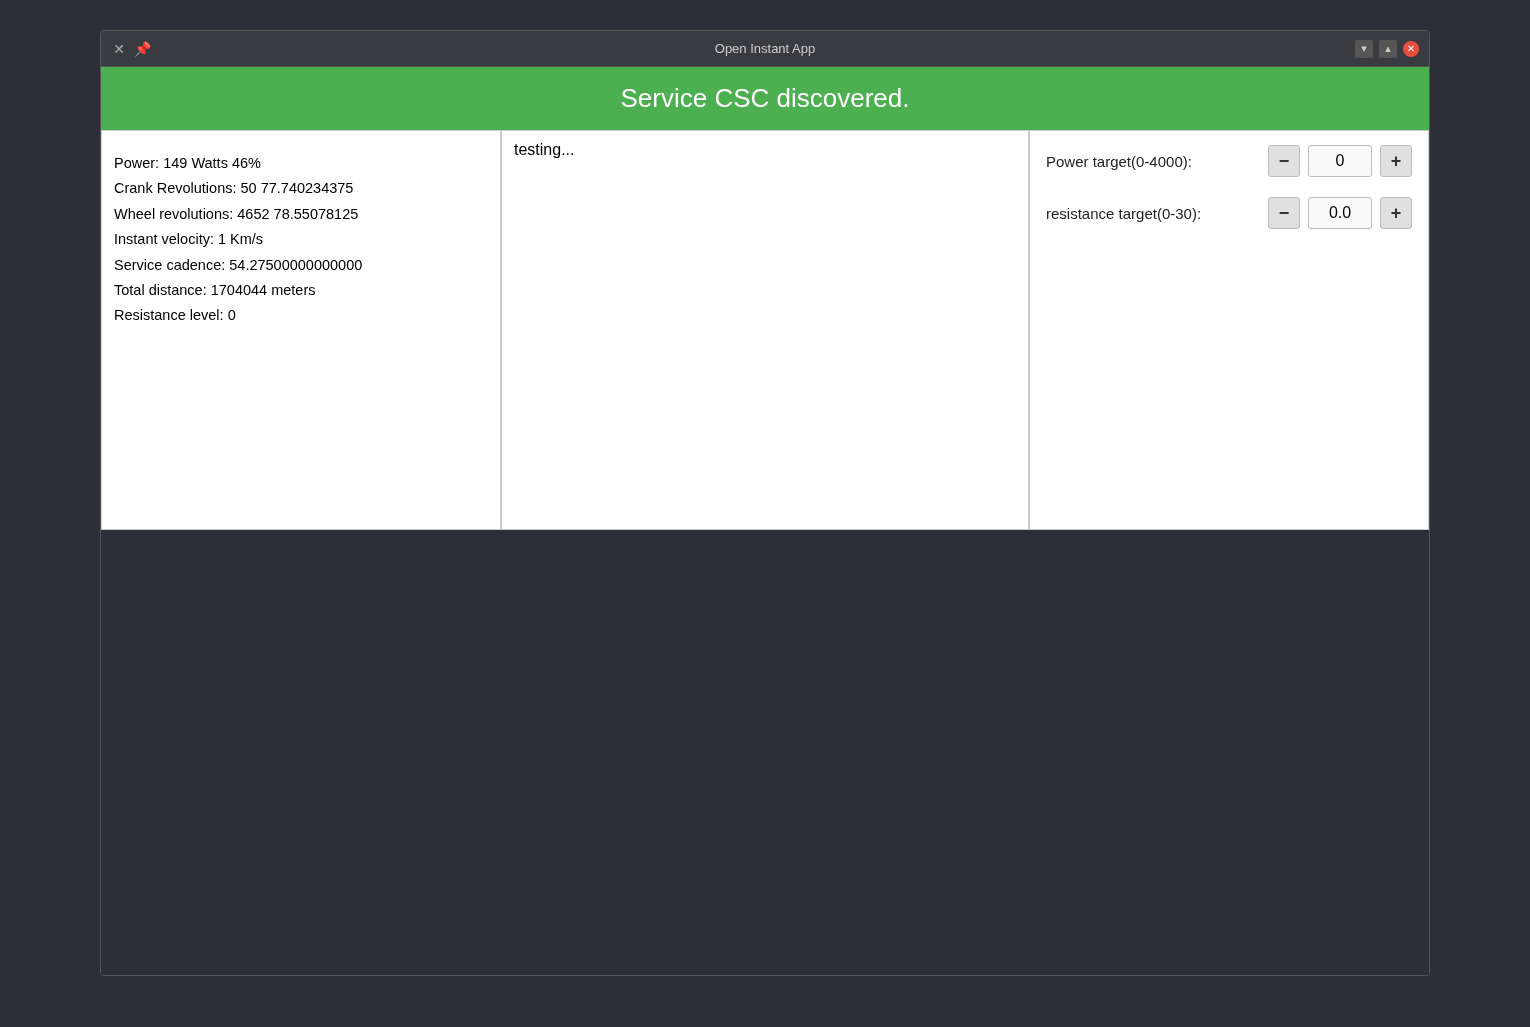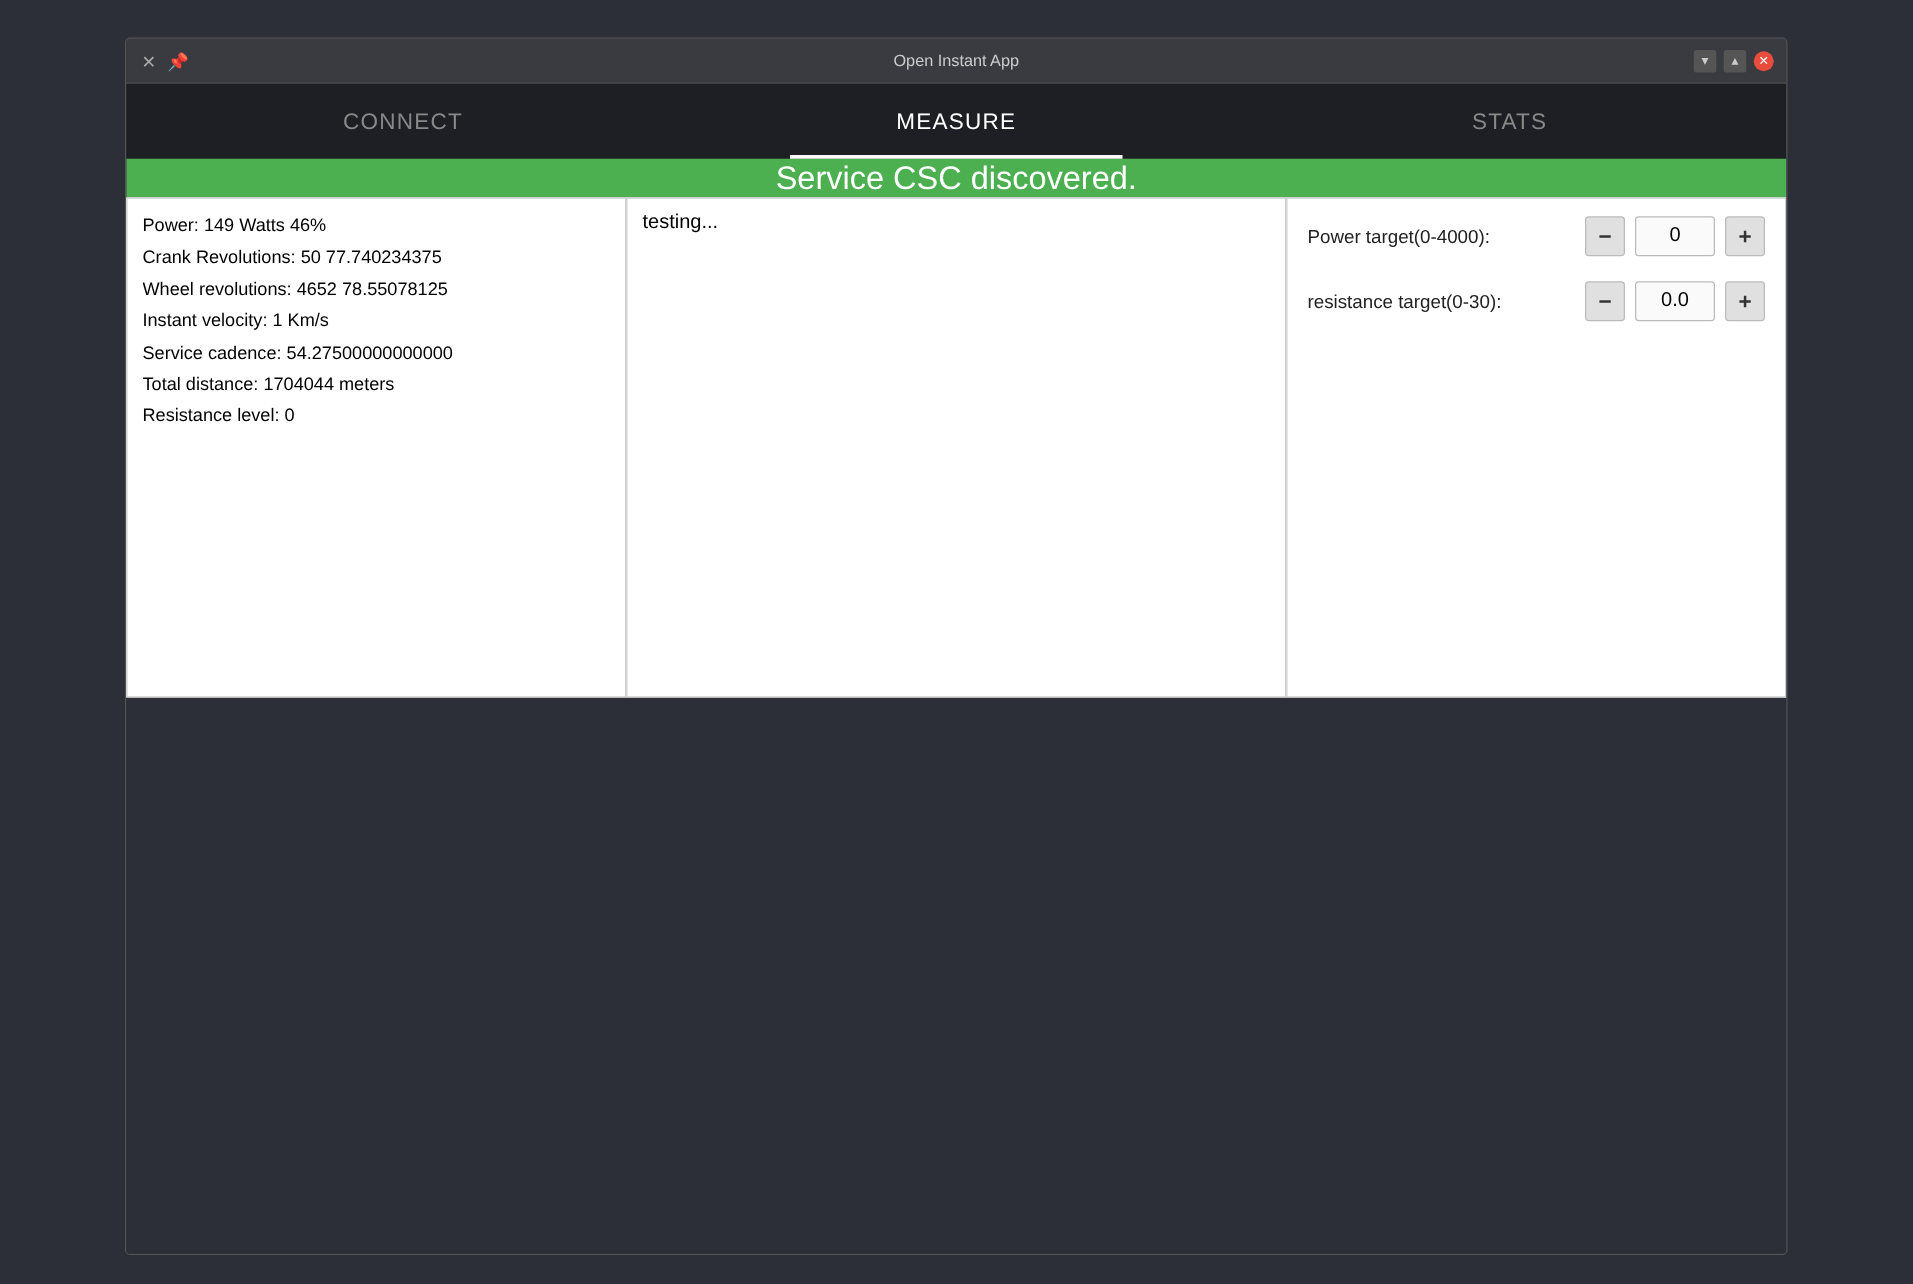--- a/index.html
+++ b/index.html
@@ -115,39 +115,40 @@
       left: 20%;
       width: 60%;
       height: 3px;
       background: white;
     }
 
     .status-banner {
       background: #4caf50;
       color: white;
       text-align: center;
+      padding: 16px;
       font-size: 26px;
       font-weight: 400;
     }
 
     .content-area {
       display: flex;
       height: 400px;
       background: #f0f0f0;
     }
 
     .panel {
       background: white;
       border: 1px solid #ccc;
       overflow: hidden;
     }
 
     .panel-left {
       flex: 0 0 400px;
-      padding: 10px 12px;
+      padding: 20px 12px;
       font-size: 14.5px;
       line-height: 1.75;
       border-right: 1px solid #ccc;
     }
 
     .panel-left .stat-line {
       white-space: nowrap;
       overflow: hidden;
     }
 
@@ -220,31 +221,20 @@
       <div class="title-bar-icon">📌</div>
     </div>
     <div class="title-bar-center">Open Instant App</div>
     <div class="title-bar-right">
       <button class="win-btn">▾</button>
       <button class="win-btn">▴</button>
       <button class="win-btn close">✕</button>
     </div>
   </div>
 
-  <div class="nav-bar">
-    <div class="nav-item">
-      <span>CONNECT</span>
-    </div>
-    <div class="nav-item active">
-      <span>MEASURE</span>
-    </div>
-    <div class="nav-item">
-      <span>STATS</span>
-    </div>
-  </div>
 
   <div class="status-banner">Service CSC discovered.</div>
 
   <div class="content-area">
 
     <div class="panel panel-left">
       <div class="stat-line">Power: 149 Watts 46%</div>
       <div class="stat-line">Crank Revolutions: 50 77.740234375</div>
       <div class="stat-line">Wheel revolutions: 4652 78.55078125</div>
       <div class="stat-line">Instant velocity: 1 Km/s</div>

